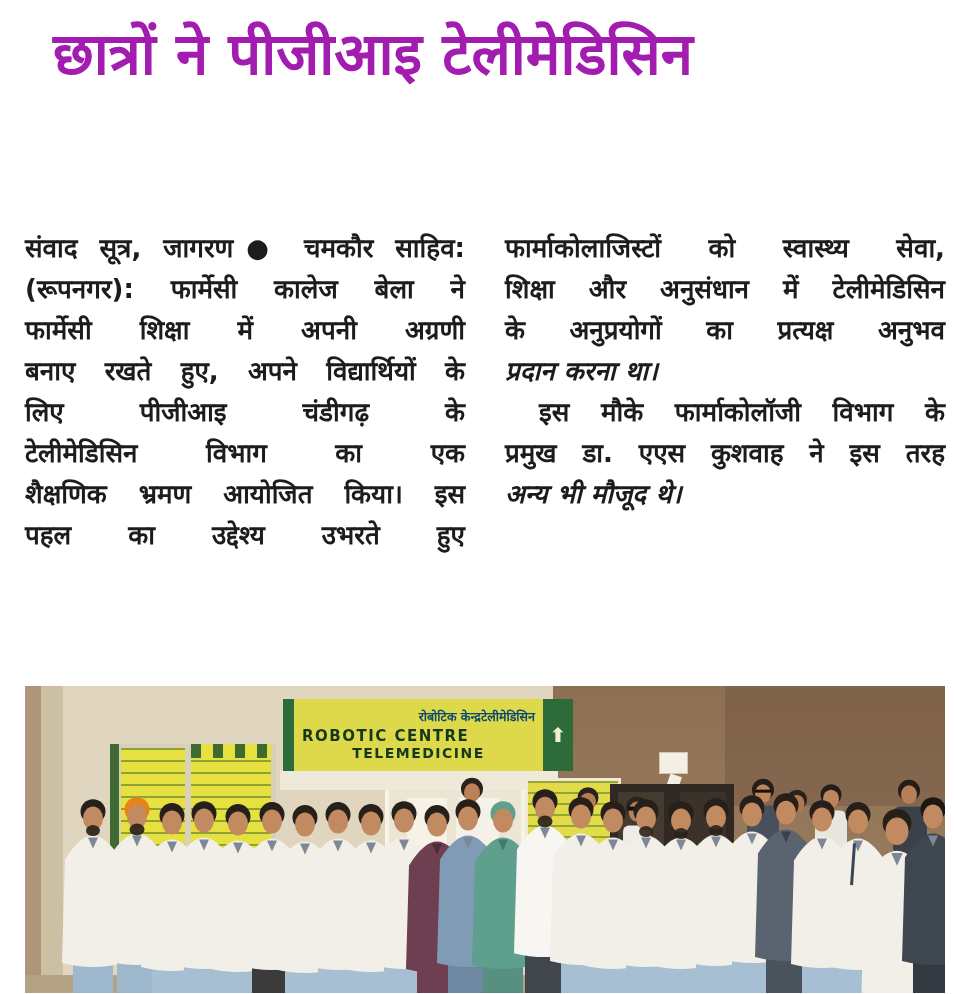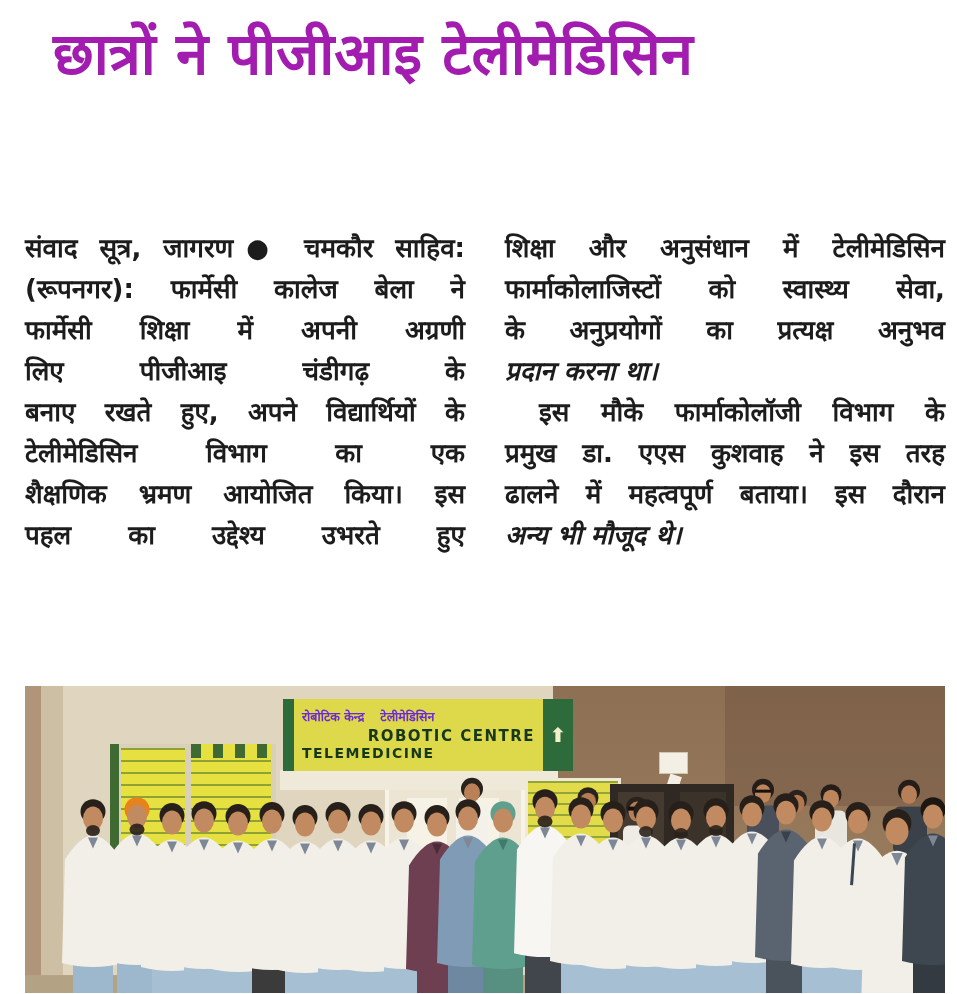--- a/index.html
+++ b/index.html
@@ -38,23 +38,23 @@
   .board-left .panel{position:absolute;top:4px;bottom:4px;background:#e7e041;
               background-image:repeating-linear-gradient(180deg,rgba(70,110,40,0.55) 0 2px,transparent 2px 12px);}
   .board-left .p1{left:2px;width:64px;}
   .board-left .p2{left:72px;width:80px;}
   .board-left .hdr{position:absolute;left:72px;top:0;width:80px;height:14px;background:#f4efdd;
               background-image:repeating-linear-gradient(90deg,#3f6b33 0 10px,#e7e041 10px 22px);}
   .sign{position:absolute;left:258px;top:13px;width:290px;height:72px;display:flex;}
   .sign .strip{width:11px;background:#2e6b3a;}
   .sign .main{flex:1;background:#ddd94b;color:#17381b;display:flex;flex-direction:column;
               justify-content:center;padding:2px 8px 3px 8px;}
-  .sign-hindi{display:flex;justify-content:flex-start;font-size:12.5px;font-weight:bold;color:#6d28d9;gap:16px;}
-  .sign-en1{font-size:15px;font-weight:bold;text-align:right;letter-spacing:1.5px;margin-top:2px;}
-  .sign-en2{font-size:14px;font-weight:bold;text-align:left;letter-spacing:1.5px;}
+  .sign-hindi{display:flex;justify-content:flex-end;font-size:12.5px;font-weight:bold;color:#0c4a6e;}
+  .sign-en1{font-size:15px;font-weight:bold;text-align:left;letter-spacing:1.5px;margin-top:2px;}
+  .sign-en2{font-size:14px;font-weight:bold;text-align:center;letter-spacing:1.5px;}
   .sign .arrow{width:30px;background:#2e6b3a;color:#f2efc9;display:flex;align-items:center;
                justify-content:center;font-size:20px;font-weight:bold;}
   .board-right{position:absolute;left:500px;top:92px;width:90px;height:80px;background:#e2dc4a;
                border:3px solid #efe9d5;
                background-image:repeating-linear-gradient(180deg,rgba(70,110,40,0.5) 0 2px,transparent 2px 11px);}
   .white-sign{position:absolute;left:634px;top:66px;width:27px;height:20px;background:#f3efe4;
               border:1px solid #cfc7b4;}
   .white-sign::after{content:"";position:absolute;left:8px;top:22px;width:12px;height:14px;
               background:#f3efe4;transform:rotate(18deg);}
   .doorway{position:absolute;left:585px;top:98px;width:124px;height:160px;background:#2f2823;}
@@ -69,34 +69,33 @@
 
   <div class="headline">
     <div>छात्रों ने पीजीआइ टेलीमेडिसिन</div>
   </div>
 
   <div class="columns">
     <div class="col">
         <div class="line">संवाद सूत्र, जागरण●  चमकौर साहिव:</div>
         <div class="line">(रूपनगर): फार्मेसी कालेज बेला ने</div>
         <div class="line">फार्मेसी शिक्षा में अपनी अग्रणी</div>
+        <div class="line">बनाए रखते हुए, अपने विद्यार्थियों के</div>
         <div class="line">लिए पीजीआइ चंडीगढ़ के</div>
-        <div class="line">बनाए रखते हुए, अपने विद्यार्थियों के</div>
         <div class="line">टेलीमेडिसिन विभाग का एक</div>
         <div class="line">शैक्षणिक भ्रमण आयोजित किया। इस</div>
         <div class="line">पहल का उद्देश्य उभरते हुए</div>
       </div>
     <div class="col">
+        <div class="line">फार्माकोलाजिस्टों को स्वास्थ्य सेवा,</div>
         <div class="line">शिक्षा और अनुसंधान में टेलीमेडिसिन</div>
-        <div class="line">फार्माकोलाजिस्टों को स्वास्थ्य सेवा,</div>
         <div class="line">के अनुप्रयोगों का प्रत्यक्ष अनुभव</div>
         <div class="line nojust">प्रदान करना था।</div>
         <div class="line indent">इस मौके फार्माकोलॉजी विभाग के</div>
         <div class="line">प्रमुख डा. एएस कुशवाह ने इस तरह</div>
-        <div class="line">ढालने में महत्वपूर्ण बताया। इस दौरान</div>
         <div class="line nojust">अन्य भी मौजूद थे।</div>
       </div>
   </div>
 
   <div class="photo">
     <div class="wall-strip1"></div>
     <div class="wall-strip2"></div>
     <div class="wall-brown"></div>
     <div class="wall-brown-dark"></div>
     <div class="beam-white"></div>

